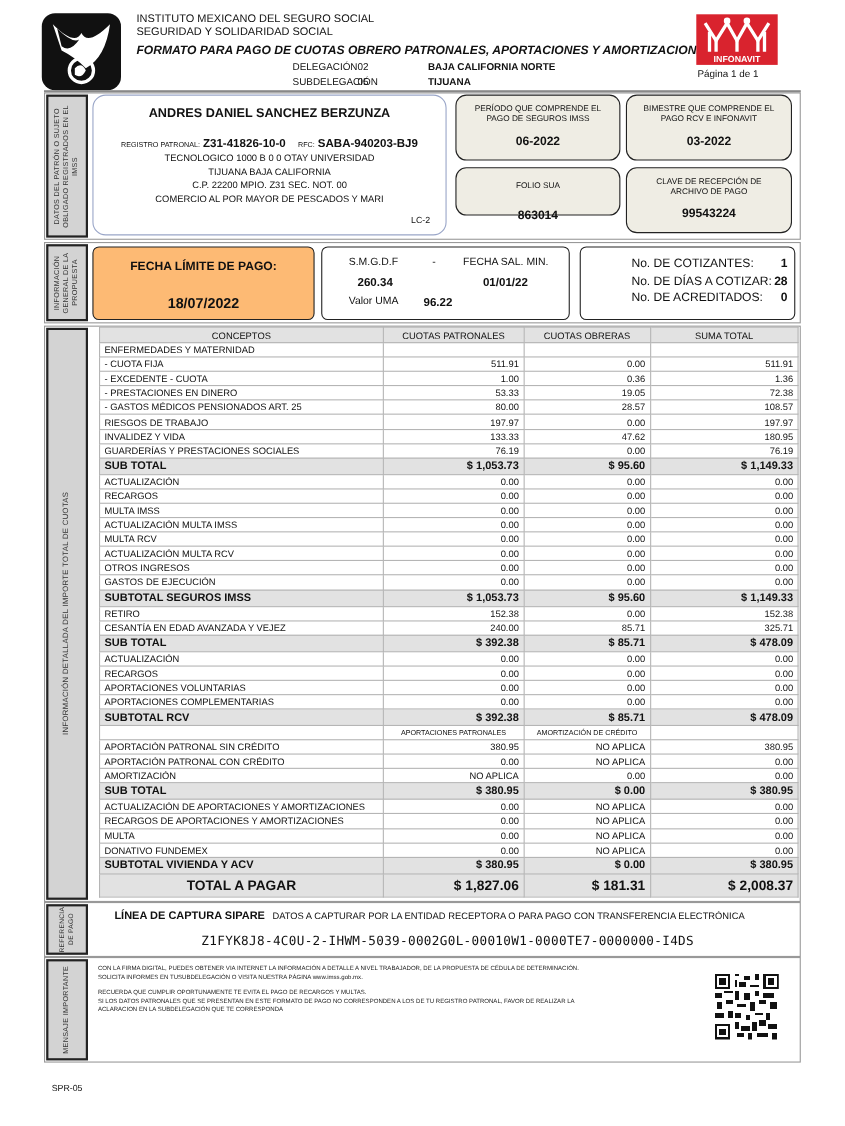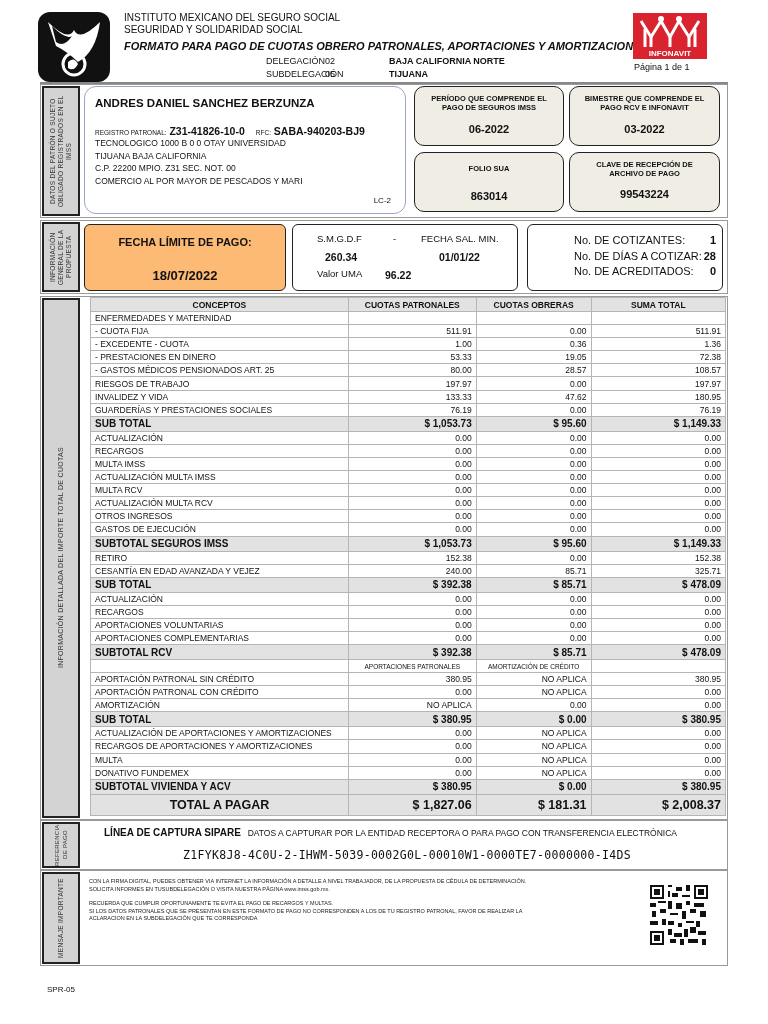--- a/index.html
+++ b/index.html
@@ -10,43 +10,43 @@
   .hdr-title { left: 124px; top: 40px; font-size: 11px; font-weight: bold; font-style: italic; }
   .hdr-deleg { top: 55px; font-size: 9px; line-height: 13px; }
   .infonavit { left: 633px; top: 13px; width: 74px; height: 46px; background: #d9232e; }
   .pagina { left: 634px; top: 62px; font-size: 9px; }
   .topline { left: 40px; top: 82px; width: 688px; height: 2px; background: #888; }
 
   .sidelabel { background: #d3d3d3; border: 2px solid #222; display: flex; align-items: center; justify-content: center; }
   .sidelabel span { writing-mode: vertical-rl; transform: rotate(180deg); font-size: 6.5px; text-align: center; color: #333; line-height: 8px; letter-spacing: 0.3px; }
   .section-border { border: 1px solid #999; }
 
-  .patron-box { left: 84px; top: 86px; width: 322px; height: 128px; border: 1px solid #9aa6c8; border-radius: 12px; padding: 8px 10px; }
+  .patron-box { left: 84px; top: 86px; width: 322px; height: 128px; border: 1px solid #9aa6c8; border-radius: 12px; padding: 8px 10px; text-align: center; }
   .patron-name { font-size: 11.5px; font-weight: bold; margin-top: 2px; }
   .patron-reg { font-size: 10px; margin-top: 16px; }
   .patron-reg .sm { font-size: 6.5px; }
   .patron-reg b { font-size: 10.5px; }
   .patron-line { font-size: 8.5px; line-height: 12.5px; }
   .lc2 { position: absolute; right: 14px; bottom: 8px; font-size: 8px; }
 
   .pbox { background: #efede4; border: 1.5px solid #222; border-radius: 10px; text-align: center; }
-  .pbox .lbl { font-size: 7.5px; font-weight: bold; line-height: 8.5px; margin-top: 8px; }
+  .pbox .lbl { font-size: 7.5px; font-weight: normal; line-height: 8.5px; margin-top: 8px; }
   .pbox .val { font-size: 11px; font-weight: bold; margin-top: 16px; }
 
   .fecha-box { left: 84px; top: 224px; width: 202px; height: 67px; background: #fdba74; border: 1.5px solid #222; border-radius: 6px; text-align: center; }
   .fecha-box .l { font-size: 11px; font-weight: bold; margin-top: 11px; }
   .fecha-box .v { font-size: 13px; font-weight: bold; margin-top: 20px; }
   .smg-box { left: 292px; top: 224px; width: 226px; height: 67px; border: 1.5px solid #222; border-radius: 6px; font-size: 9.5px; }
   .cot-box { left: 527px; top: 224px; width: 196px; height: 67px; border: 1.5px solid #222; border-radius: 6px; font-size: 11px; padding: 8px 6px 0 6px; }
   .cot-row { display: flex; justify-content: space-between; line-height: 15.5px; margin-left: 40px; }
   .cot-row b { font-weight: bold; }
 
   table.main { position: absolute; left: 90px; top: 297px; width: 636px; border-collapse: collapse; font-size: 8.5px; }
   table.main td, table.main th { border: 1px solid #b5b5b5; height: 13.1px; padding: 0 4px; white-space: nowrap; }
-  table.main th { background: #e2e2e2; font-size: 8.5px; font-weight: bold; text-align: center; height: 14px; }
+  table.main th { background: #e2e2e2; font-size: 8.5px; font-weight: normal; text-align: center; height: 14px; }
   table.main td.n { text-align: right; }
   table.main td.c { text-align: center; }
   table.main tr.sub td { background: #e2e2e2; font-weight: bold; font-size: 10px; height: 15px; }
   table.main tr.sublabel td { font-size: 6.5px; text-align: center; height: 13px; }
   table.main tr.total td { background: #e2e2e2; font-weight: bold; font-size: 12.5px; height: 21px; }
   table.main tr.total td.lbl { text-align: center; }
 
   .captura { left: 88px; top: 822px; width: 638px; height: 46px; }
   .captura .h { font-size: 10px; font-weight: bold; margin-left: 16px; margin-top: 5px; }
   .captura .h span { font-size: 8.5px; font-weight: normal; margin-left: 4px; }
@@ -124,21 +124,21 @@
 </div>
 
 <div class="abs pbox" style="left:414px; top:86px; width:150px; height:60px;">
   <div class="lbl" style="padding:0 14px;">PERÍODO QUE COMPRENDE EL PAGO DE SEGUROS IMSS</div>
   <div class="val" style="margin-top:11px;">06-2022</div>
 </div>
 <div class="abs pbox" style="left:569px; top:86px; width:151px; height:60px;">
   <div class="lbl" style="padding:0 14px;">BIMESTRE QUE COMPRENDE EL PAGO RCV E INFONAVIT</div>
   <div class="val" style="margin-top:11px;">03-2022</div>
 </div>
-<div class="abs pbox" style="left:414px; top:152px; width:150px; height:60px;">
+<div class="abs pbox" style="left:414px; top:152px; width:150px; height:44px;">
   <div class="lbl" style="margin-top:12px;">FOLIO SUA</div>
   <div class="val" style="">863014</div>
 </div>
 <div class="abs pbox" style="left:569px; top:152px; width:151px; height:60px;">
   <div class="lbl" style="padding:0 18px;">CLAVE DE RECEPCIÓN DE ARCHIVO DE PAGO</div>
   <div class="val" style="margin-top:10px;">99543224</div>
 </div>
 
 <div class="abs section-border" style="left:40px; top:220px; width:688px; height:74px;"></div>
 <div class="abs sidelabel" style="left:42px; top:222px; width:38px; height:70px;">

